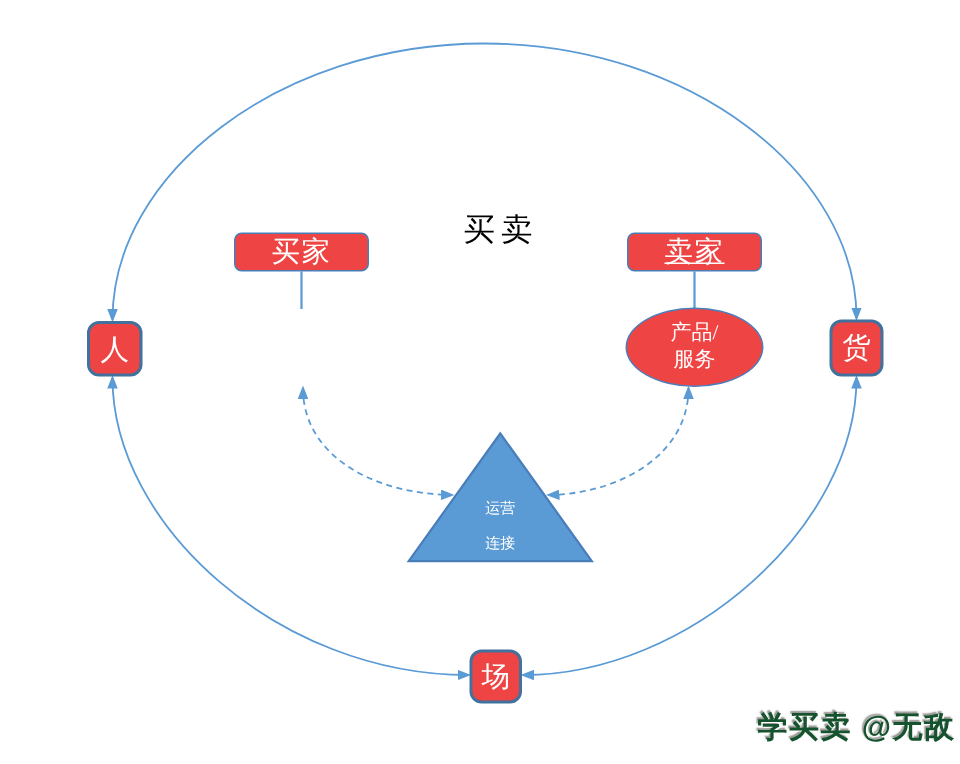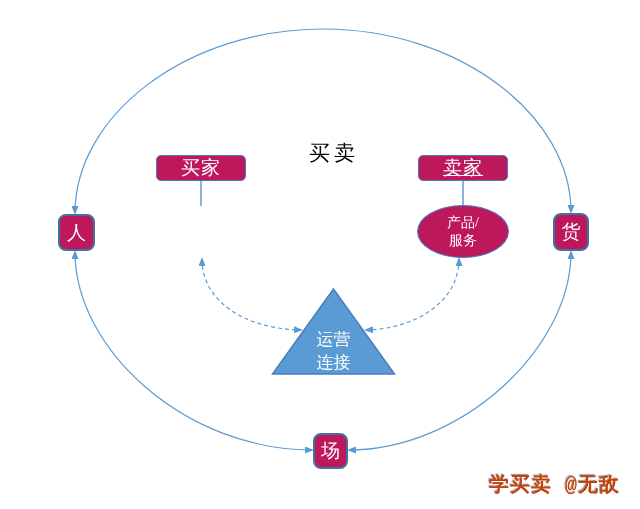--- a/index.html
+++ b/index.html
@@ -12,21 +12,21 @@
     overflow: hidden;
     font-family: "Liberation Serif", "DejaVu Serif", serif;
   }
   #connector-layer {
     position: absolute;
     left: 0; top: 0;
     width: 640px; height: 509px;
   }
   .shape {
     position: absolute;
-    background: #be185d;
+    background: #ef4444;
     color: #ffffff;
     display: flex;
     align-items: center;
     justify-content: center;
     text-align: center;
     font-family: "Liberation Serif", "DejaVu Serif", serif;
   }
   .node-box {
     border: 2px solid #41719c;
     border-radius: 8px;
@@ -48,40 +48,40 @@
   #node-place  { left: 313px; top: 433px; width: 35px; height: 36px; }
   #label-buyer  { left: 156px; top: 155px; width: 90px; height: 26px; }
   #label-seller { left: 418px; top: 155px; width: 90px; height: 26px; text-decoration: underline; }
   #oval-demand  { left: 157px; top: 205px; width: 84px; height: 53px; font-size: 15px; }
   #oval-product { left: 417px; top: 205px; width: 92px; height: 53px; font-size: 14px; line-height: 18px; }
   #triangle-text {
     position: absolute;
     left: 272px; top: 328px; width: 123px;
     text-align: center;
     color: #ffffff;
-    font-size: 17px;
+    font-size: 10px;
     line-height: 23px;
   }
   #diagram-title {
     position: absolute;
     left: 284px; top: 139px; width: 100px;
     text-align: center;
     color: #000000;
     font-size: 21px;
     letter-spacing: 4px;
   }
   #watermark {
     position: absolute;
-    right: 20px; bottom: 3px;
+    right: 3px; bottom: 3px;
     font-size: 20px;
     font-weight: bold;
     letter-spacing: 1px;
-    color: #c2410c;
+    color: #14532d;
     text-shadow: 1px 1px 0 #ffffff, -1px -1px 1px #979593;
-    font-family: Liberation Mono, monospace;
+    font-family: Liberation Sans, sans-serif;
   }
 </style>
 </head>
 <body>
 
 <div id="canvas">
 
   <svg id="connector-layer" viewBox="0 0 640 509" xmlns="http://www.w3.org/2000/svg">
     <defs>
       <marker id="arw" markerUnits="userSpaceOnUse" markerWidth="9" markerHeight="7" refX="7" refY="3.5" orient="auto-start-reverse">

